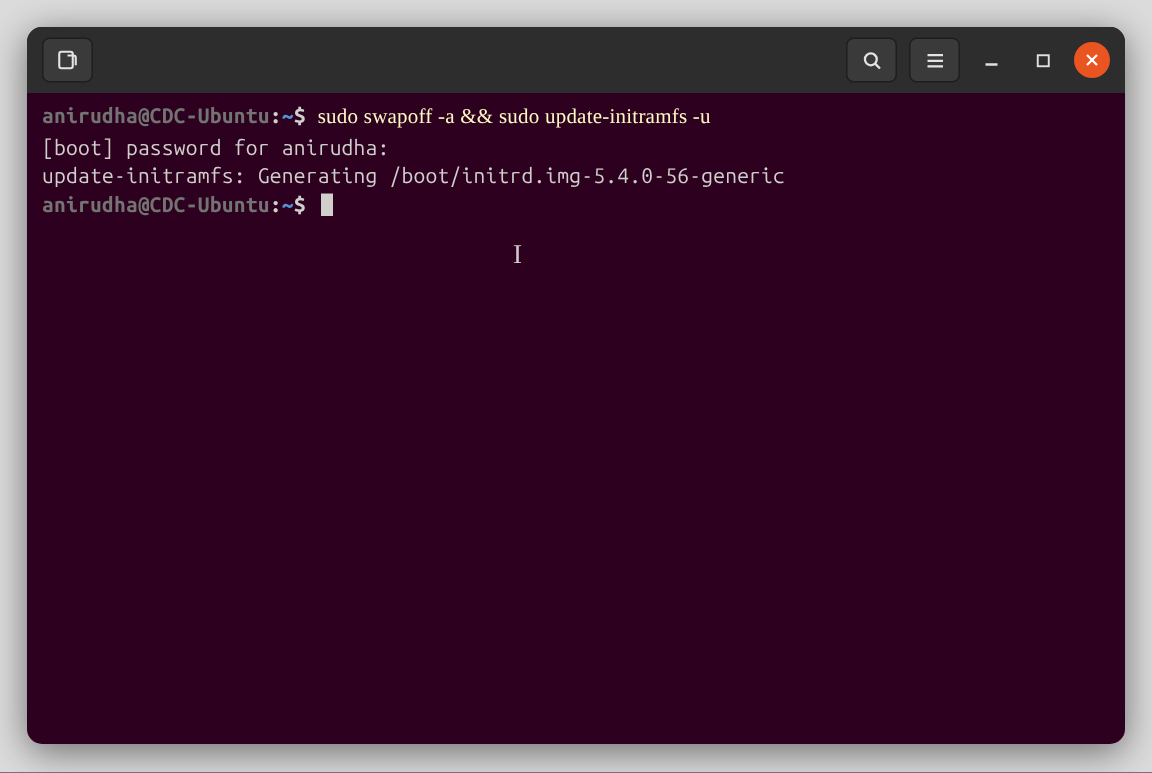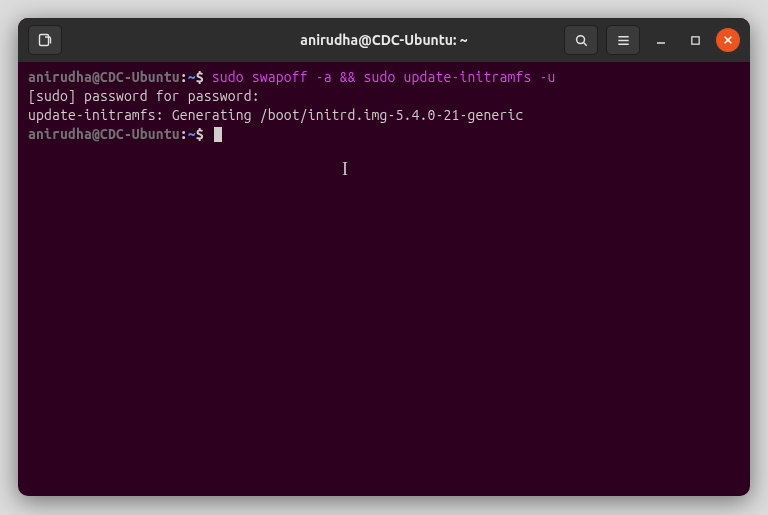--- a/index.html
+++ b/index.html
@@ -120,21 +120,22 @@
       color: #d0cfcc;
       font-weight: bold;
     }
 
     .prompt-path {
       color: #5394d6;
       font-weight: bold;
     }
 
     .cmd-text {
-      color: #d946ef;
+      color: #fef9c3;
+      font-family: Liberation Serif, serif;
     }
 
     .plain {
       color: #d0cfcc;
     }
 
     .cursor-block {
       display: inline-block;
       width: 8px;
       height: 15px;
@@ -161,21 +162,20 @@
 
     <div class="titlebar-left">
       <div class="sq-btn">
         <svg width="16" height="16" viewBox="0 0 16 16" fill="none" stroke="currentColor" stroke-width="1.4">
           <rect x="2.5" y="2.5" width="9" height="11" rx="1.5"></rect>
           <path d="M8 5 h4 a1.5 1.5 0 0 1 1.5 1.5 v5"></path>
         </svg>
       </div>
     </div>
 
-    <div class="title-text">anirudha@CDC-Ubuntu: ~</div>
 
     <div class="titlebar-right">
       <div class="sq-btn">
         <svg width="15" height="15" viewBox="0 0 16 16" fill="none" stroke="currentColor" stroke-width="1.6">
           <circle cx="7" cy="7" r="4.2"></circle>
           <path d="M10.2 10.2 L13.5 13.5"></path>
         </svg>
       </div>
       <div class="sq-btn">
         <svg width="15" height="15" viewBox="0 0 16 16" fill="none" stroke="currentColor" stroke-width="1.6">
@@ -195,19 +195,19 @@
       </div>
       <div class="close-btn">
         <svg width="10" height="10" viewBox="0 0 12 12" stroke="currentColor" stroke-width="1.8">
           <path d="M2 2 L10 10 M10 2 L2 10"></path>
         </svg>
       </div>
     </div>
   </div>
 
   <div class="terminal-body"><span class="prompt-user">anirudha@CDC-Ubuntu</span><span class="prompt-sep">:</span><span class="prompt-path">~</span><span class="prompt-sep">$ </span><span class="cmd-text">sudo swapoff -a &amp;&amp; sudo update-initramfs -u</span>
-<span class="plain">[sudo] password for password: </span>
-<span class="plain">update-initramfs: Generating /boot/initrd.img-5.4.0-21-generic</span>
+<span class="plain">[boot] password for anirudha: </span>
+<span class="plain">update-initramfs: Generating /boot/initrd.img-5.4.0-56-generic</span>
 <span class="prompt-user">anirudha@CDC-Ubuntu</span><span class="prompt-sep">:</span><span class="prompt-path">~</span><span class="prompt-sep">$ </span><span class="cursor-block"></span></div>
 
 </div>
 
 <div class="ibeam" id="ibeam" style="left: 342px; top: 160px;">I</div>
 
 </body></html>

